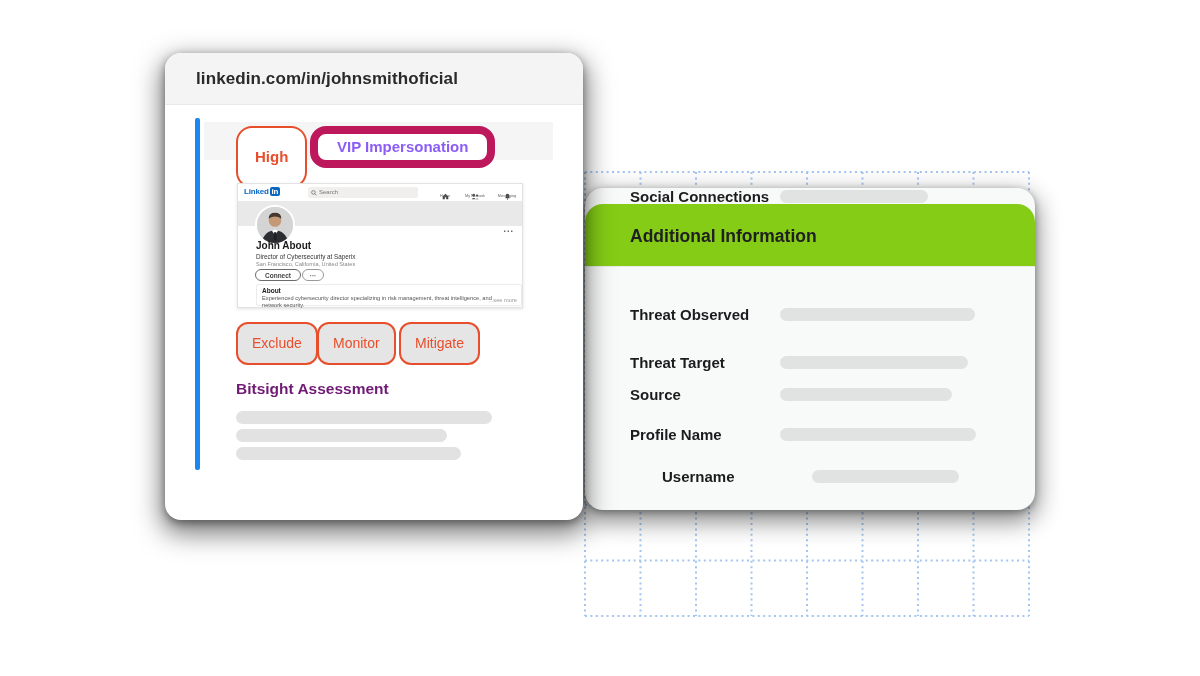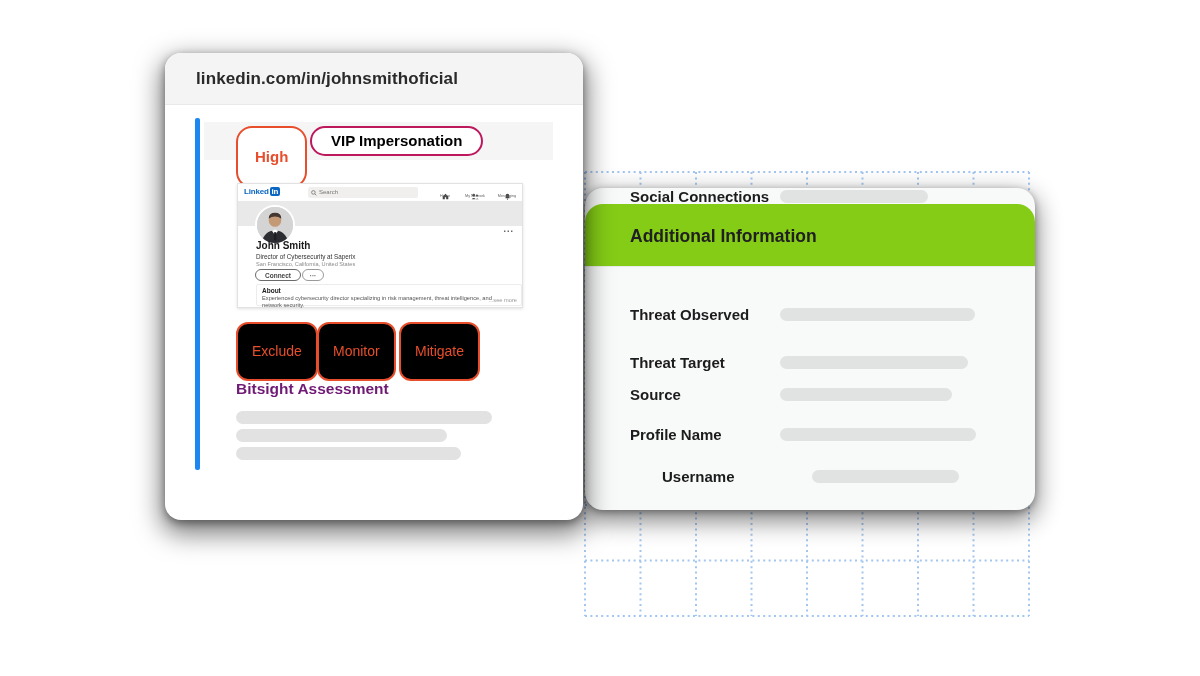--- a/index.html
+++ b/index.html
@@ -34,21 +34,21 @@
     position:absolute;left:31px;top:0;line-height:51px;
     font-size:17px;font-weight:600;color:#2a2a2a;letter-spacing:0.1px;
   }
   .accent-line{position:absolute;left:30px;top:65px;width:5px;height:352px;background:#1c87f0;border-radius:2px;}
   .badge-strip{position:absolute;left:39px;top:69px;width:349px;height:38px;background:#f5f5f6;}
   .pill{
     position:absolute;top:73px;height:26px;line-height:26px;border-radius:16px;
     font-size:15px;font-weight:600;background:#fff;text-align:center;
   }
   .pill-high{left:71px;border:2px solid #e84e2b;color:#e84e2b;padding:16px 17px;}
-  .pill-vip{left:145px;border:2px solid #be185d;color:#000000;padding:0 19px;}
+  .pill-vip{left:145px;border:8px solid #be185d;color:#8b5cf6;padding:0 19px;}
 
   
   .li-preview{
     position:absolute;left:72px;top:130px;width:286px;height:125px;background:#ffffff;
     border:1px solid #e2e2e2;box-shadow:0 1px 3px rgba(0,0,0,0.12);box-sizing:border-box;
   }
   .li-nav{position:absolute;left:0;top:0;right:0;height:17px;background:#fff;border-bottom:6px solid #14b8a6;}
   .li-logo{position:absolute;left:6px;top:3px;font-size:8px;font-weight:800;color:#0a66c2;letter-spacing:-0.2px;}
   .li-logo-in{display:inline-block;background:#0a66c2;color:#fff;border-radius:2px;padding:0 2px;margin-left:1px;}
   .li-search{
@@ -78,21 +78,21 @@
     position:absolute;left:18px;top:100px;width:266px;height:22px;background:#fff;
     border:1px solid #ececec;border-radius:2px;padding:2px 5px;box-sizing:border-box;
   }
   .li-about-title{font-size:6.5px;font-weight:700;color:#222;}
   .li-about-text{font-size:5.7px;color:#555;line-height:1.2;margin-top:1px;width:230px;}
   .li-seemore{position:absolute;right:4px;bottom:2px;font-size:5.7px;color:#999;}
 
   
   .action-btn{
     position:absolute;top:269px;height:23px;line-height:23px;border:2px solid #e84e2b;border-radius:12px;
-    color:#e84e2b;font-size:14px;font-weight:500;background:#000000;padding:16px 14px;text-align:center;
+    color:#e84e2b;font-size:14px;font-weight:500;background:#e5e5e5;padding:8px 14px;text-align:center;
   }
   .act-exclude{left:71px;}
   .act-monitor{left:152px;}
   .act-mitigate{left:234px;}
 
   .bs-title{position:absolute;left:71px;top:327px;font-size:15.5px;font-weight:700;color:#701a75;}
   .bs-bars{position:absolute;left:71px;top:358px;}
   .bs-bar{height:13px;border-radius:7px;background:#e2e2e3;margin-bottom:5px;}
 
   
@@ -218,21 +218,21 @@
         <svg width="36" height="36" viewBox="0 0 40 40">
           <rect width="40" height="40" fill="#d4d4d4"></rect>
           <circle cx="20" cy="15" r="7" fill="#c49a76"></circle>
           <path d="M13 13 Q13 6.5 20 6.5 Q27 6.5 27 13 Q24 10.5 20 10.5 Q16 10.5 13 13 Z" fill="#463830"></path>
           <path d="M5 40 Q8 26 20 26 Q32 26 35 40 Z" fill="#2c2c33"></path>
           <path d="M16.5 26.5 L20 31 L23.5 26.5 L20 25 Z" fill="#ffffff"></path>
           <rect x="19" y="28" width="2.4" height="9" fill="#1c1c22"></rect>
         </svg>
       </div>
       <div class="li-card-menu">...</div>
-      <div class="li-name">John Smith</div>
+      <div class="li-name">John About</div>
       <div class="li-headline">Director of Cybersecurity at Saperix</div>
       <div class="li-location">San Francisco, California, United States</div>
       <div class="li-btn li-connect">Connect</div>
       <div class="li-btn li-more">···</div>
       <div class="li-about">
         <div class="li-about-title">About</div>
         <div class="li-about-text">Experienced cybersecurity director specializing in risk management, threat intelligence, and network security.</div>
         <div class="li-seemore">...see more</div>
       </div>
     </div>

